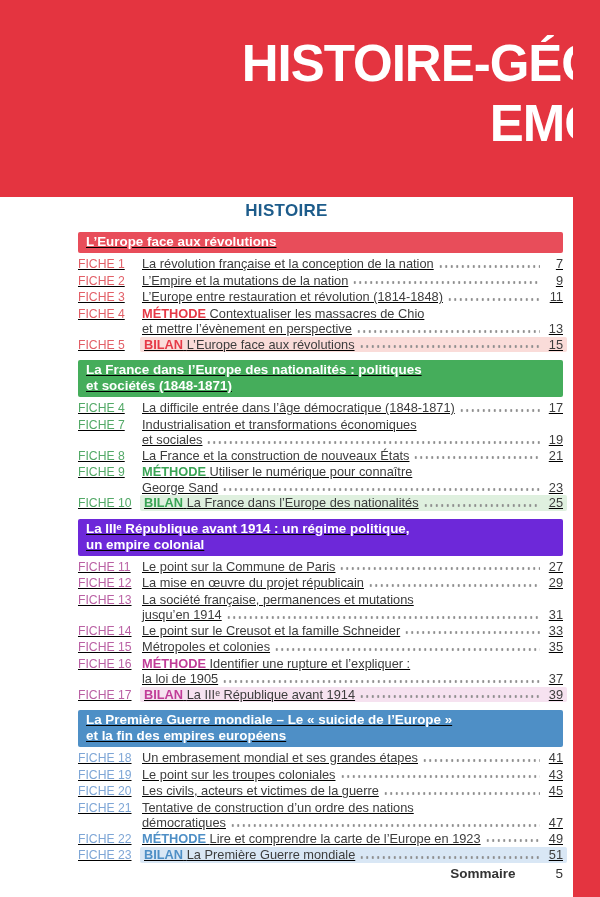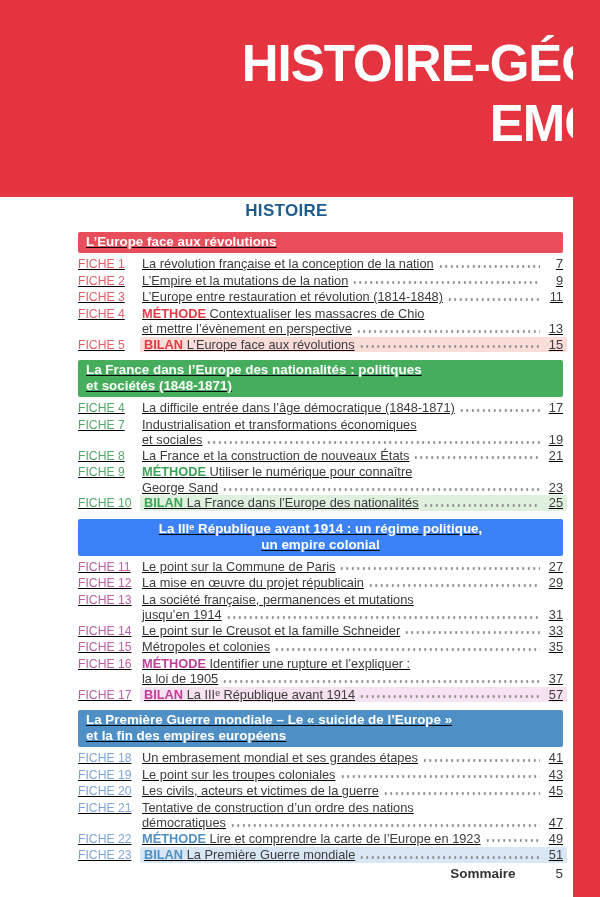--- a/index.html
+++ b/index.html
@@ -179,21 +179,21 @@
           <div class="entry-body">
             <div class="entry-line last hl" style="background: rgb(223, 240, 223);">
               <span><span class="prefix" style="color: rgb(58, 164, 85);">BILAN</span> <span>La France dans l’Europe des nationalités</span></span>
               <span class="dots"></span>
               <span class="page-num">25</span>
             </div>
           </div>
         </div>
       </div>
       <div class="toc-section">
-        <div class="section-header" style="background: #3b82f6; text-align: center;">
+        <div class="section-header" style="background: #6d28d9;">
           <div>La IIIᵉ République avant 1914 : un régime politique,</div>
           <div>un empire colonial</div>
         </div>
         <div class="row">
           <span class="fiche-label" style="color: rgb(186, 97, 164);">FICHE 11</span>
           <div class="entry-body">
             <div class="entry-line last">
               <span><span>Le point sur la Commune de Paris</span></span>
               <span class="dots"></span>
               <span class="page-num">27</span>
@@ -251,21 +251,21 @@
               <span class="page-num">37</span>
             </div>
           </div>
         </div>
         <div class="row">
           <span class="fiche-label" style="color: rgb(186, 97, 164);">FICHE 17</span>
           <div class="entry-body">
             <div class="entry-line last hl" style="background: rgb(246, 226, 240);">
               <span><span class="prefix" style="color: rgb(193, 61, 152);">BILAN</span> <span>La IIIᵉ République avant 1914</span></span>
               <span class="dots"></span>
-              <span class="page-num">57</span>
+              <span class="page-num">39</span>
             </div>
           </div>
         </div>
       </div>
       <div class="toc-section">
         <div class="section-header" style="background: rgb(78, 143, 198);">
           <div>La Première Guerre mondiale – Le « suicide de l’Europe »</div>
           <div>et la fin des empires européens</div>
         </div>
         <div class="row">

